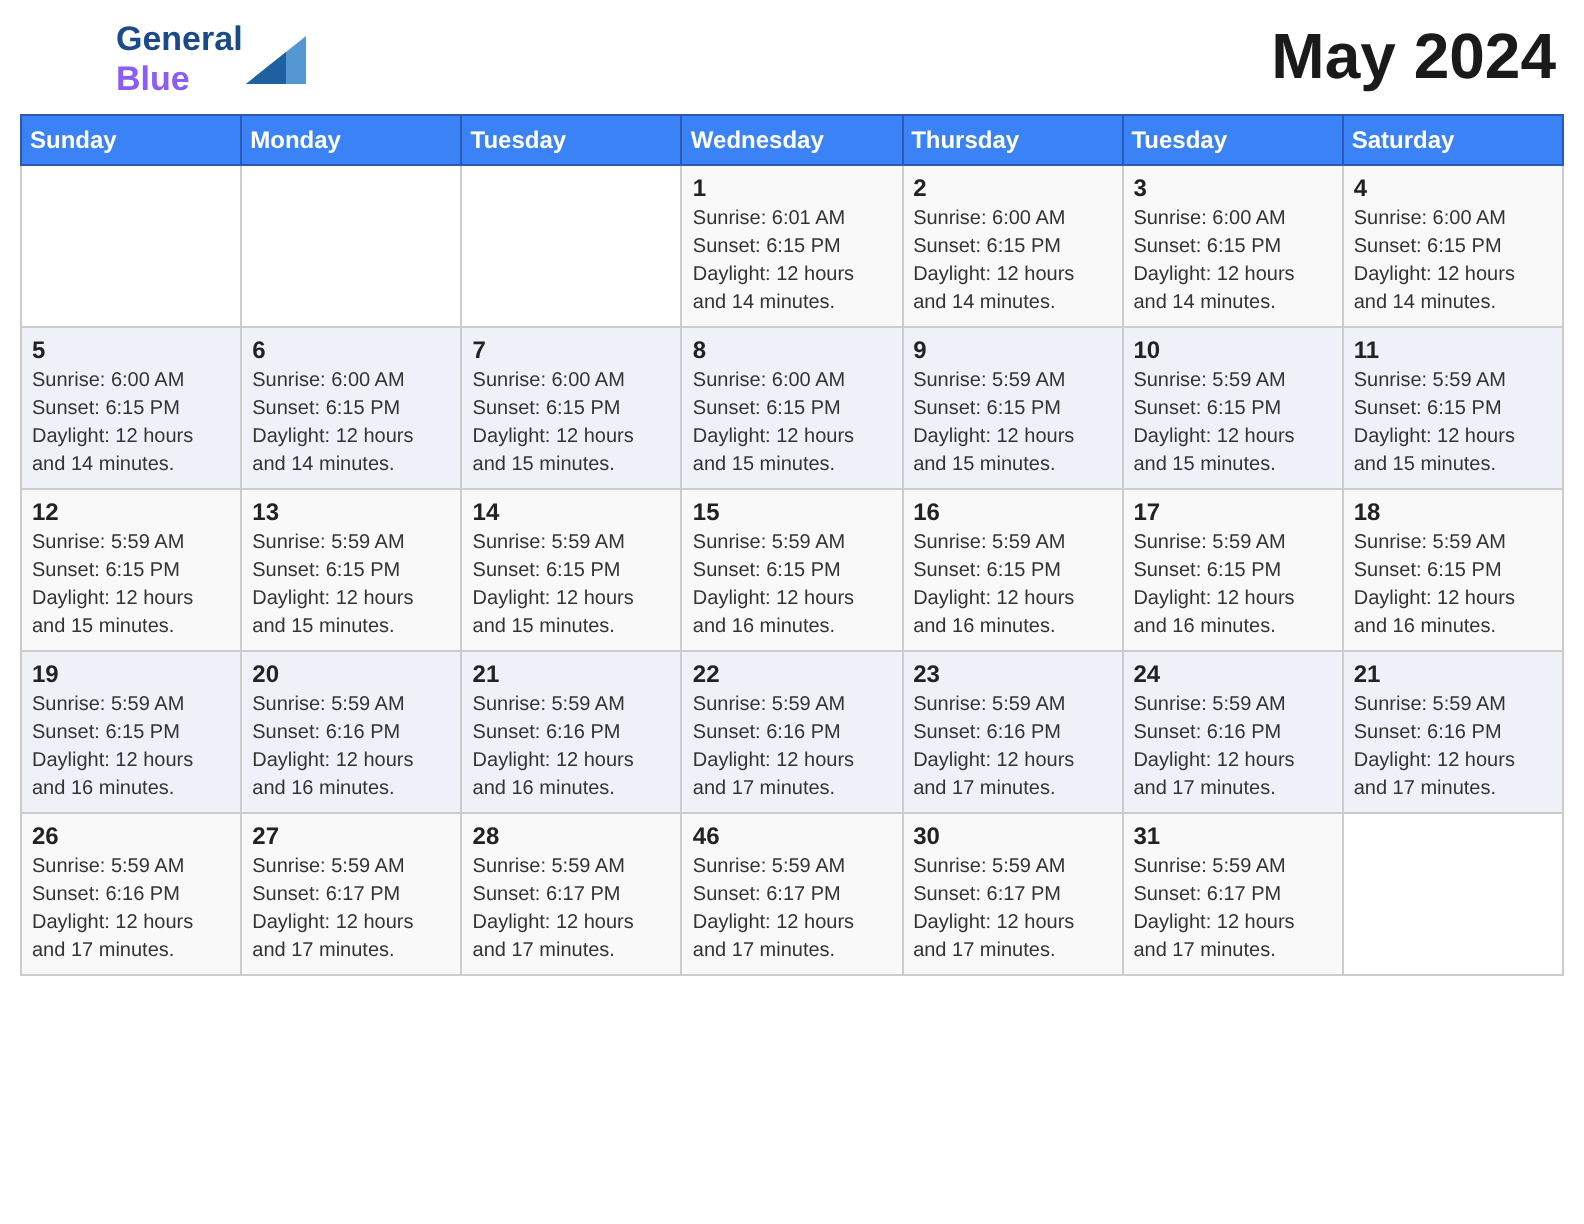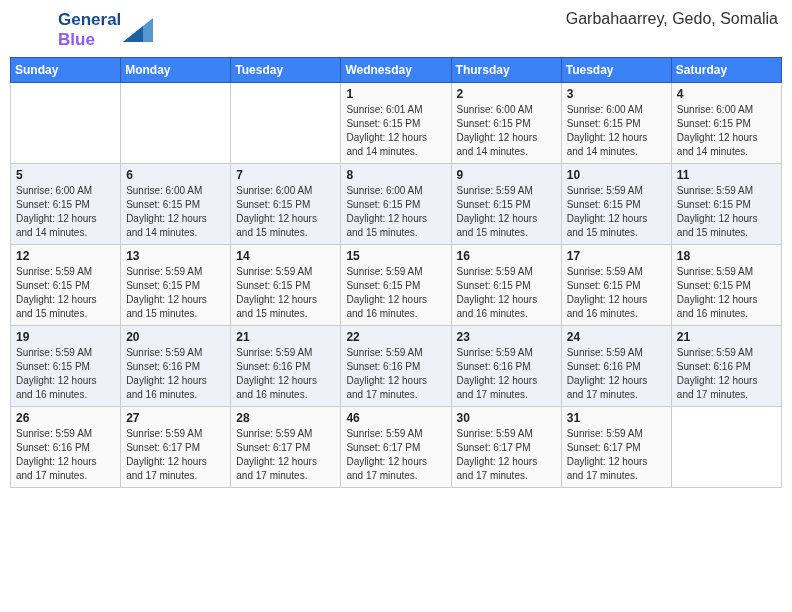--- a/index.html
+++ b/index.html
@@ -95,21 +95,21 @@
           <span style="color:#8b5cf6;">Blue</span>
         </div>
         <svg class="logo-icon" viewBox="0 0 30 24" xmlns="http://www.w3.org/2000/svg">
           <polygon points="0,24 30,0 30,24" fill="#2a7dc4" opacity="0.8"></polygon>
           <polygon points="0,24 20,8 20,24" fill="#1a5a9a" opacity="0.9"></polygon>
         </svg>
       </div>
     </div>
   </div>
   <div class="title-block">
-    <div class="subtitle">Garbahaarrey, Gedo, Somalia</div>
+    <div class="main-title">May 2024</div>
   </div>
 </div>
 
 <table class="calendar">
   <thead>
     <tr>
     <th>Sunday</th>
         <th>Monday</th>
         <th>Tuesday</th>
         <th>Wednesday</th>

